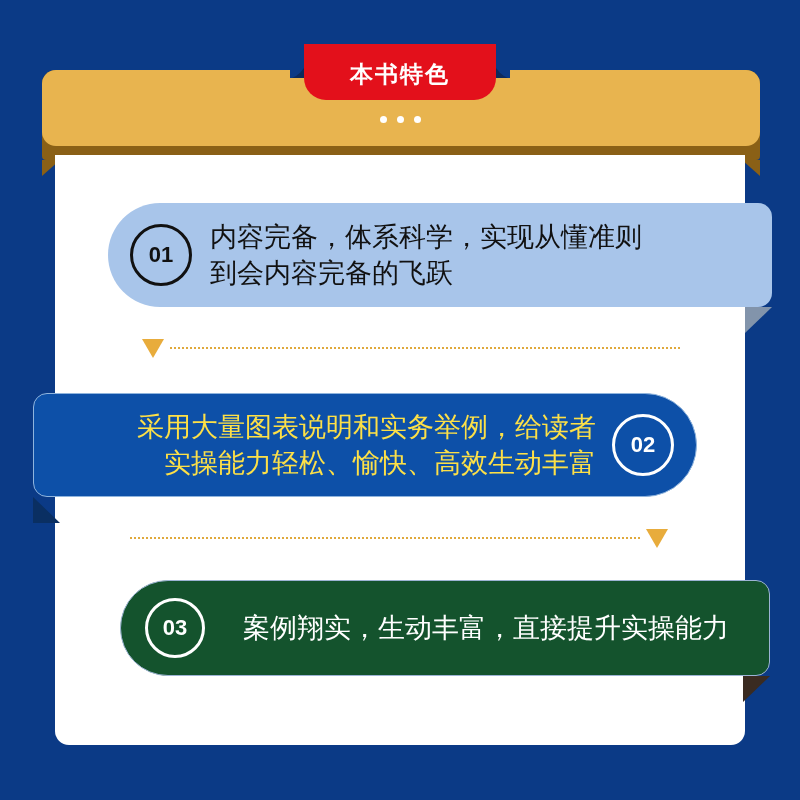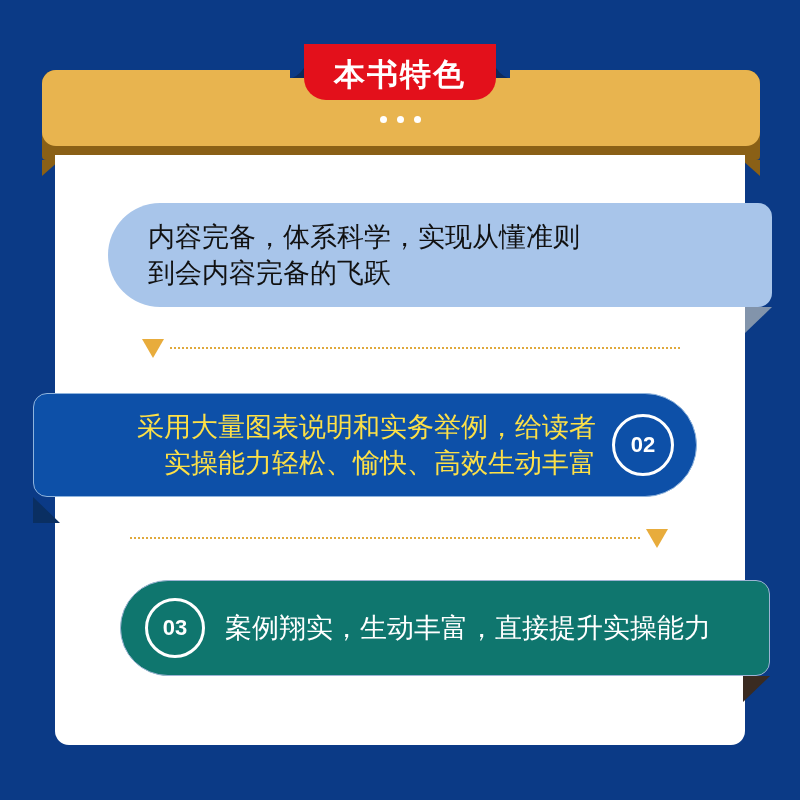--- a/index.html
+++ b/index.html
@@ -96,21 +96,21 @@
     width: 192px;
     height: 56px;
     background: #e3101b;
     border-radius: 0 0 22px 22px;
     display: flex;
     align-items: center;
     justify-content: center;
   }
   .ribbon-label {
     color: #ffffff;
-    font-size: 31px;
+    font-size: 23px;
     font-weight: bold;
     letter-spacing: 2px;
     line-height: 1;
     padding-top: 4px;
   }
 
   .banner-dots {
     position: absolute;
     left: 0;
     top: 116px;
@@ -211,40 +211,40 @@
     order: 1;
     text-align: right;
   }
 
   
   #card-3 {
     left: 120px;
     top: 580px;
     width: 650px;
     height: 96px;
-    background: #0f766e;
+    background: #14532d;
     border: 1px solid #9db4d4;
     border-radius: 48px 14px 14px 48px;
     padding-left: 24px;
     z-index: 3;
   }
   #card-3-fold {
     left: 743px;
     top: 676px;
     border-top: 26px solid #3a2b21;
     border-right: 27px solid transparent;
     z-index: 2;
   }
   #card-3 .num-circle {
     width: 60px;
     height: 60px;
     border: 3px solid #ffffff;
     color: #ffffff;
   }
-  #card-3 .card-text { color: #ffffff; margin-left: 20px; }
+  #card-3 .card-text { color: #ffffff; margin-left: 38px; }
 
   .num-circle {
     flex: 0 0 auto;
     border-radius: 50%;
     display: flex;
     align-items: center;
     justify-content: center;
     font-size: 22px;
     font-weight: bold;
     box-sizing: border-box;
@@ -302,20 +302,21 @@
   <div class="banner-dots">
     <span></span>
     <span></span>
     <span></span>
   </div>
 
   <div class="panel"></div>
 
   <div class="card-fold" id="card-1-fold"></div>
   <div class="card" id="card-1">
+    <div class="num-circle">01</div>
     <div class="card-text"><b>内容完备，体系科学，</b><span>实现从懂准则</span><br><span>到会</span><b>内容完备</b><span>的飞跃</span></div>
   </div>
 
   <div class="divider" id="divider-1">
     <div class="tri"></div>
     <div class="dash-line"></div>
   </div>
 
   <div class="card-fold" id="card-2-fold"></div>
   <div class="card" id="card-2">

